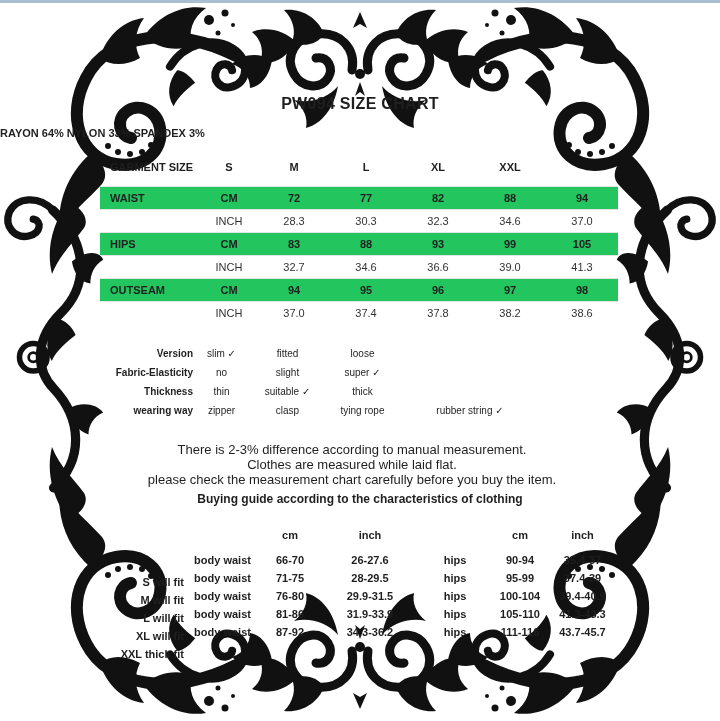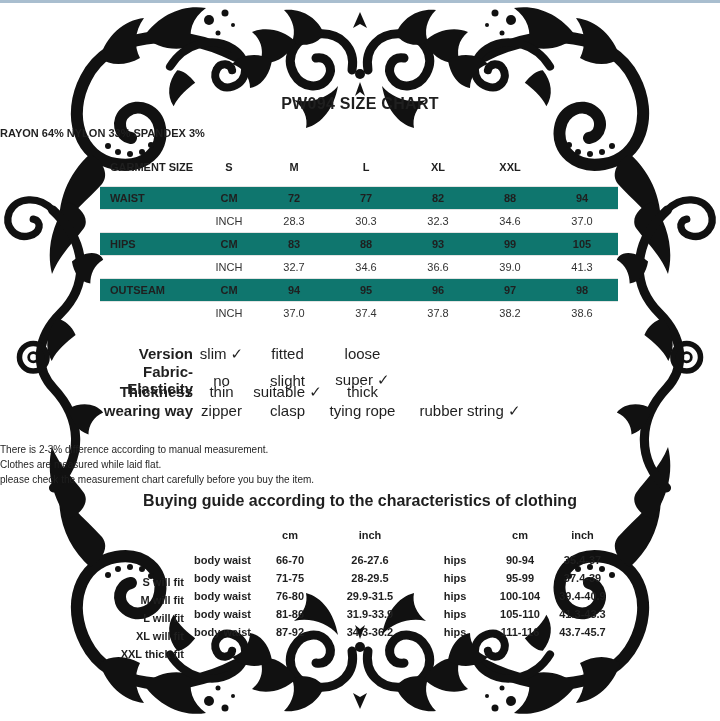--- a/index.html
+++ b/index.html
@@ -17,36 +17,36 @@
     font-size:11px;font-weight:bold;}
 
   
   .size-table{position:absolute;left:100px;top:148px;width:518px;font-size:11px;}
   .st-row{display:grid;grid-template-columns:100px 58px 72px 72px 72px 72px 72px;}
   .st-row .cell{display:flex;align-items:center;justify-content:center;text-align:center;}
   .st-row .cell.garment{justify-content:flex-start;text-align:left;padding-left:10px;font-weight:bold;}
   .st-header{height:38px;font-weight:bold;}
   .st-header .cell.garment{max-width:85px;line-height:13px;}
   .st-data{height:22px;border-top:1px solid #e3e3e3;}
-  .st-data.shaded{background:#0f766e;font-weight:bold;}
+  .st-data.shaded{background:#22c55e;font-weight:bold;}
   .st-data:not(.shaded){color:#333;}
 
   
-  .attr-table{position:absolute;left:93px;top:344px;width:447px;font-size:15px;}
+  .attr-table{position:absolute;left:93px;top:344px;width:447px;font-size:10px;}
   .attr-row{display:grid;grid-template-columns:100px 57px 75px 75px 140px;height:19px;}
   .attr-row .cell{display:flex;align-items:center;justify-content:center;text-align:center;}
   .attr-row .cell.attr-label{justify-content:flex-end;text-align:right;font-weight:bold;}
 
   
-  .notes{position:absolute;left:0;right:16px;top:442px;
-    font-size:10px;line-height:15px;}
+  .notes{position:absolute;left:0;right:16px;top:442px;text-align:center;
+    font-size:13px;line-height:15px;}
 
   
   .guide-title{position:absolute;left:0;right:0;top:492px;text-align:center;
-    font-size:16px;font-weight:bold;}
+    font-size:12px;font-weight:bold;}
   .guide-table{position:absolute;left:100px;top:513px;width:520px;font-size:11px;font-weight:bold;}
   .g-row{display:grid;grid-template-columns:90px 65px 70px 90px 80px 50px 75px;height:18px;}
   .g-row.g-head{height:19px;}
   .g-row .cell{display:flex;align-items:center;justify-content:center;text-align:center;}
   .g-row .cell.g-label{justify-content:flex-end;text-align:right;padding-right:6px;margin-top:44px;}
 </style>
 </head>
 <body>
 
 <svg class="border-art" viewBox="0 0 720 721" fill="#111111" xmlns="http://www.w3.org/2000/svg">

